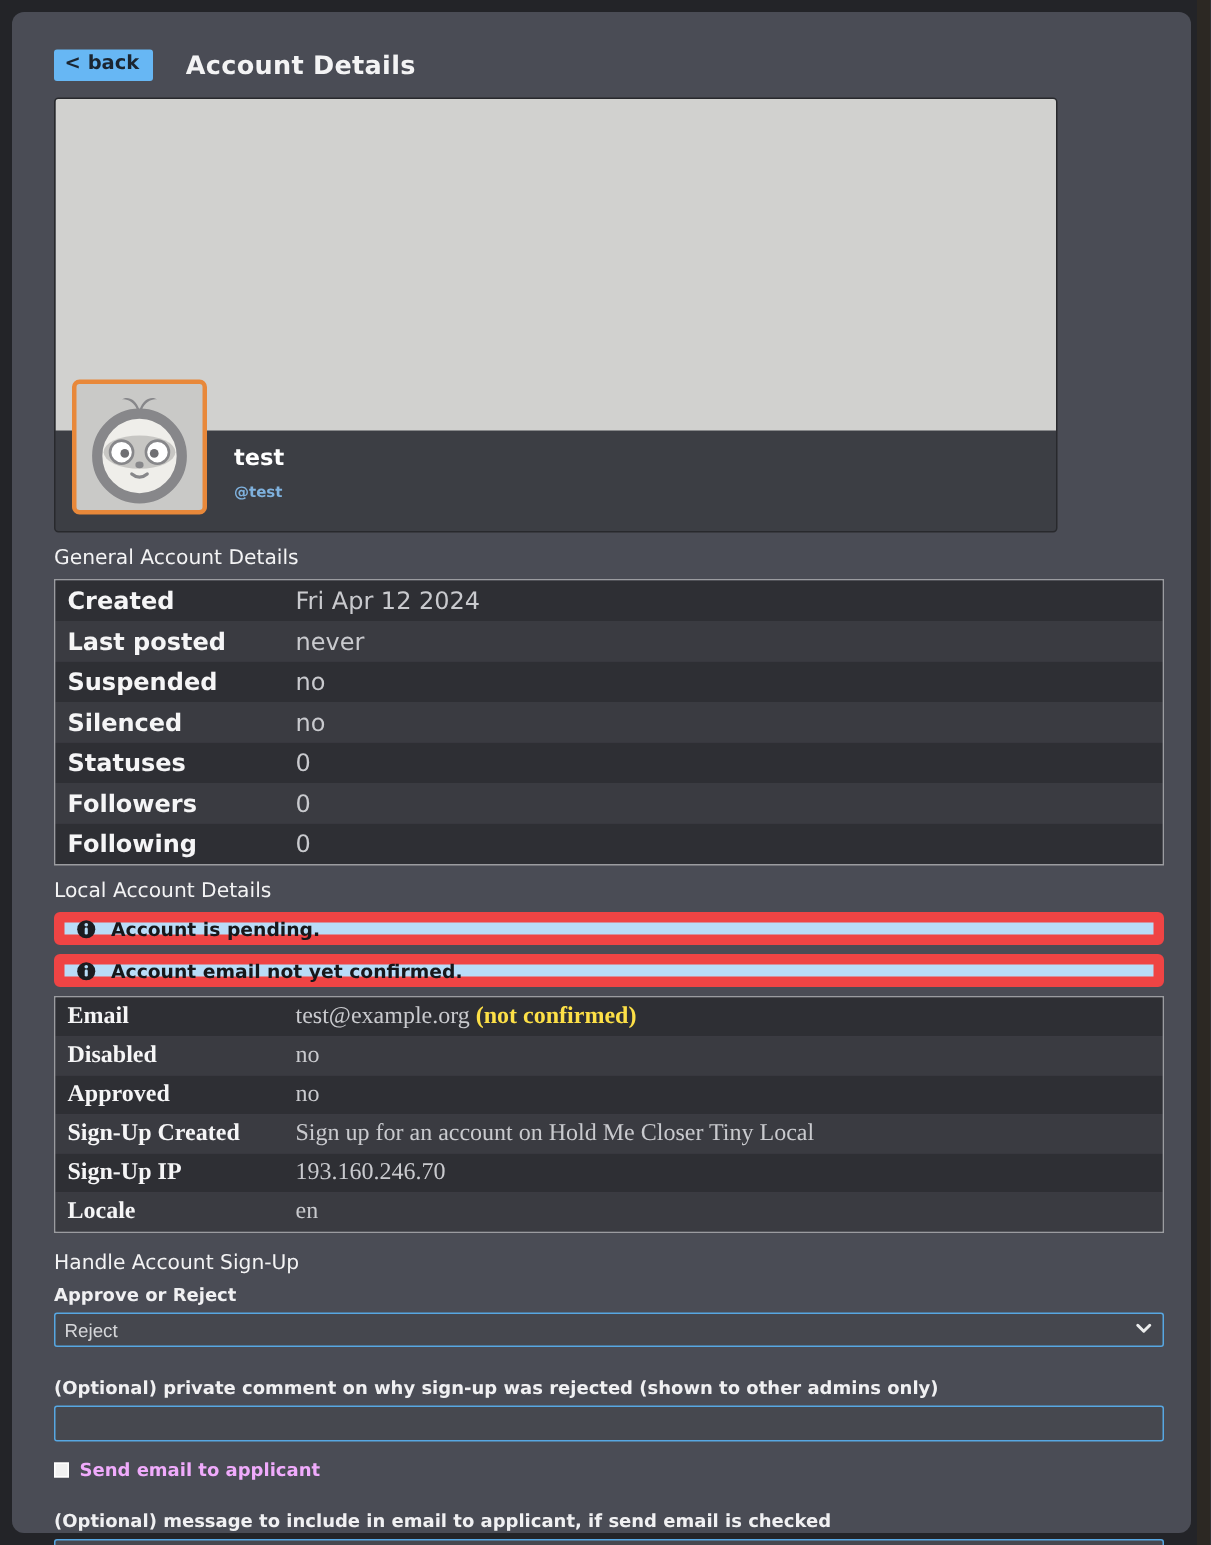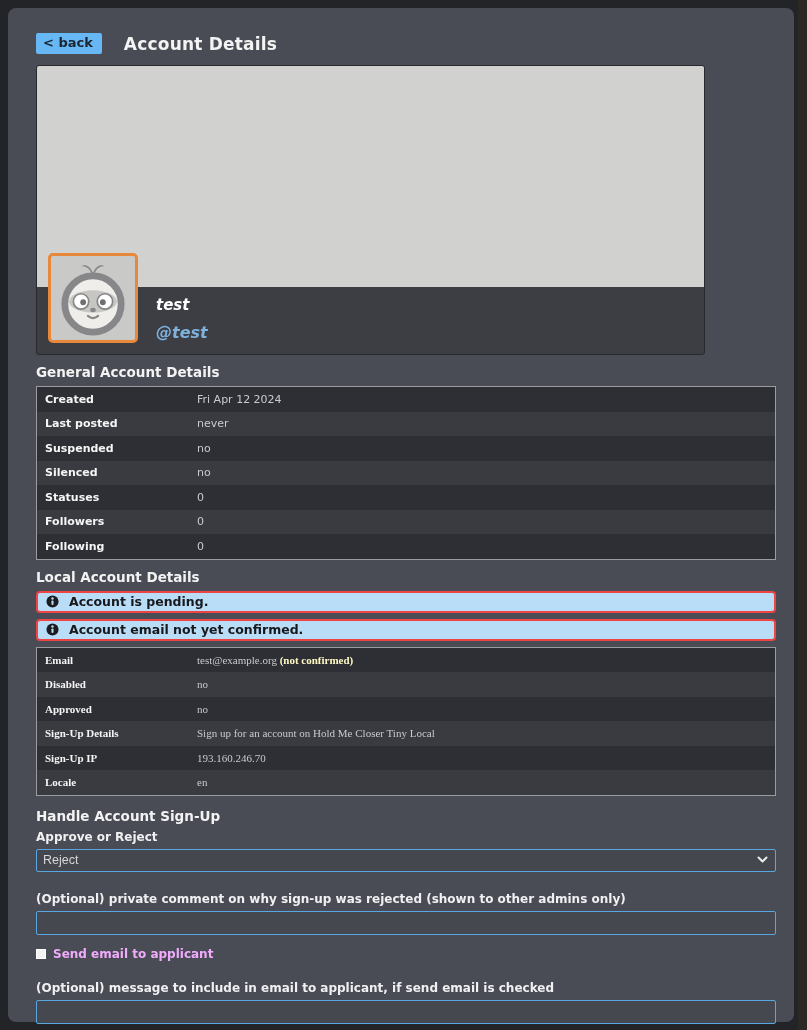--- a/index.html
+++ b/index.html
@@ -25,48 +25,48 @@
   .back-btn {
     background:#67b7f4; color:#1b2530; font-weight:bold; font-size:13px;
     padding:2px 9px 4px 7px; border-radius:2px; text-decoration:none; line-height:15px;
     cursor:pointer;
   }
   h1.page-title { margin:0; font-size:17px; font-weight:bold; color:#f3f3f4; letter-spacing:.2px; }
 
   
   .profile-card {
     width:669px; height:290px; border:1px solid #28292d; border-radius:3px;
-    position:relative; overflow:hidden; background:#3c3e44; margin-bottom:8px;font-style:italic;
+    position:relative; overflow:hidden; background:#3c3e44; margin-bottom:8px;
   }
   .card-header-img { height:221px; background:#d1d1cf; }
   .card-bottom { height:67px; position:relative; }
   .avatar {
     position:absolute; left:11px; bottom:11px; width:90px; height:90px;
     background:#c9c9c7; border:3px solid #e8883a; border-radius:5px;
     display:flex; align-items:center; justify-content:center;
   }
   .names { position:absolute; left:119px; top:9px; display:flex; flex-direction:column; gap:9px; }
   .display-name { font-size:15px; font-weight:bold; color:#ffffff; }
-  .handle { font-size:16px; color:#7fb1dd; font-weight:bold; cursor:pointer; }
-
-  
-  h2.section-heading { margin:9px 0 6px; font-size:13.5px; font-weight:bold; color:#f3f3f4; }
+  .handle { font-size:10px; color:#7fb1dd; font-weight:bold; cursor:pointer; }
+
+  
+  h2.section-heading { margin:9px 0 6px; font-size:13.5px; font-weight:normal; color:#f3f3f4; }
 
   
   .itable { width:740px; border:1px solid #9b9ca0; margin-bottom:4px; }
-  .trow { display:flex; align-items:center; min-height:24.5px; background:#2e2f34; font-size:11px; }
+  .trow { display:flex; align-items:center; min-height:24.5px; background:#2e2f34; font-size:16px; }
   .trow:nth-child(even) { background:#3a3b41; }
   .tlabel { width:152px; flex-shrink:0; padding:4px 8px; font-weight:bold; color:#f5f5f6; }
   .tvalue { padding:4px 8px; color:#c9cace; }
-  .tvalue b { color:#fef9c3; }
+  .tvalue b { color:#fde047; }
 
   
   .notice {
     width:740px; height:22px; margin-bottom:6px; padding:0 8px;
-    background:#b9dcf7; border:2px solid #ef4444; border-radius:4px;
+    background:#b9dcf7; border:7px solid #ef4444; border-radius:4px;
     display:flex; align-items:center; gap:10px;
     color:#17181b; font-weight:bold; font-size:12.5px;
   }
   .notice svg { flex-shrink:0; display:block; }
 
   
   .field-label { font-weight:bold; font-size:12px; color:#f0f0f2; margin:20px 0 5px; }
   .select-wrap { position:relative; width:740px; }
   select.approve {
     width:740px; height:23px; background:#45474e; color:#d6d7da;
@@ -184,21 +184,21 @@
         </div>
         <div class="trow">
           <div class="tlabel">Disabled</div>
           <div class="tvalue">no</div>
         </div>
         <div class="trow">
           <div class="tlabel">Approved</div>
           <div class="tvalue">no</div>
         </div>
         <div class="trow">
-          <div class="tlabel">Sign-Up Details</div>
+          <div class="tlabel">Sign-Up Created</div>
           <div class="tvalue">Sign up for an account on Hold Me Closer Tiny Local</div>
         </div>
         <div class="trow">
           <div class="tlabel">Sign-Up IP</div>
           <div class="tvalue">193.160.246.70</div>
         </div>
         <div class="trow">
           <div class="tlabel">Locale</div>
           <div class="tvalue">en</div>
         </div>

